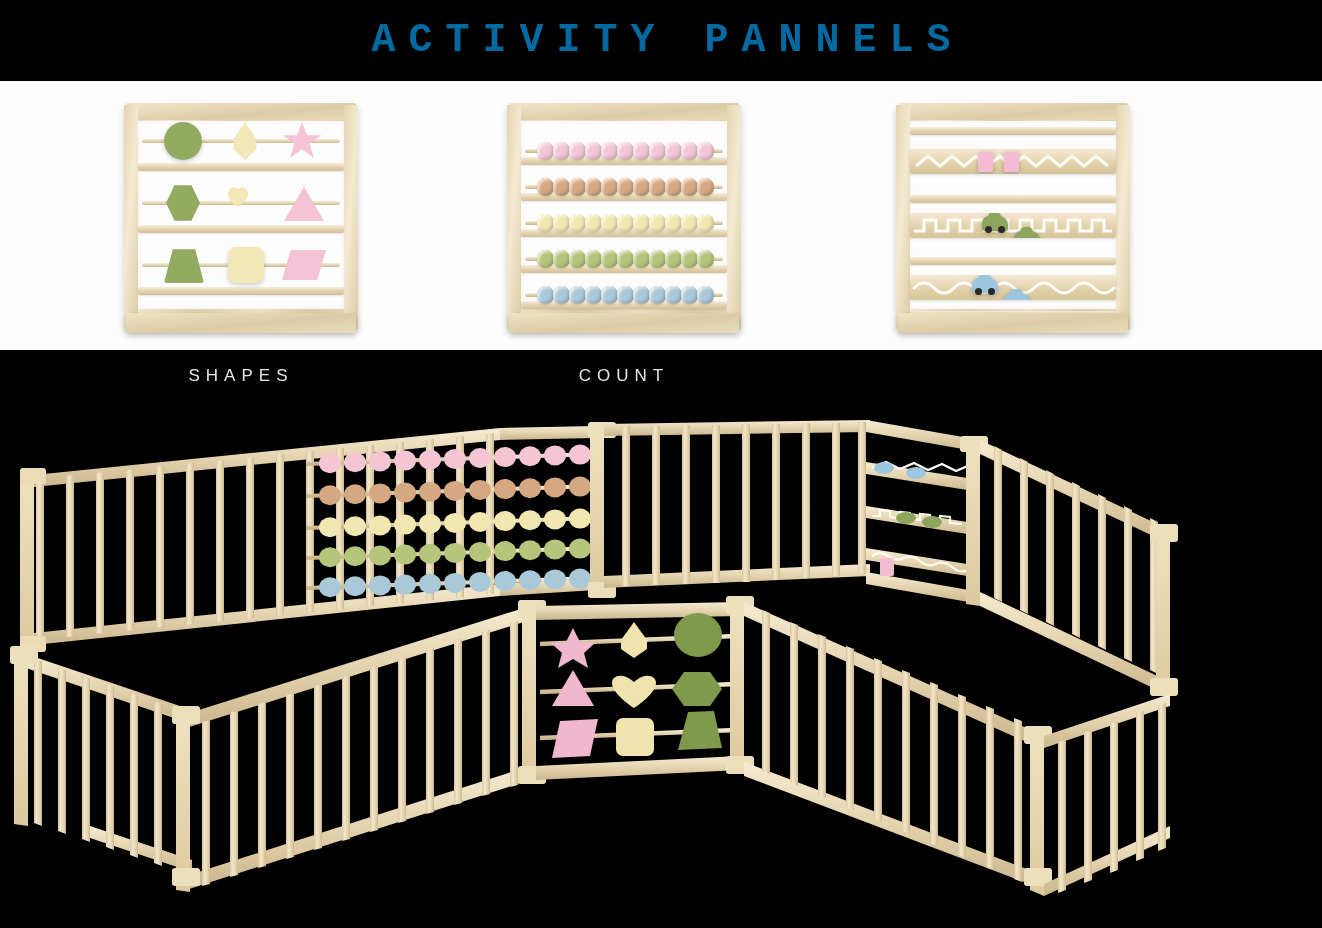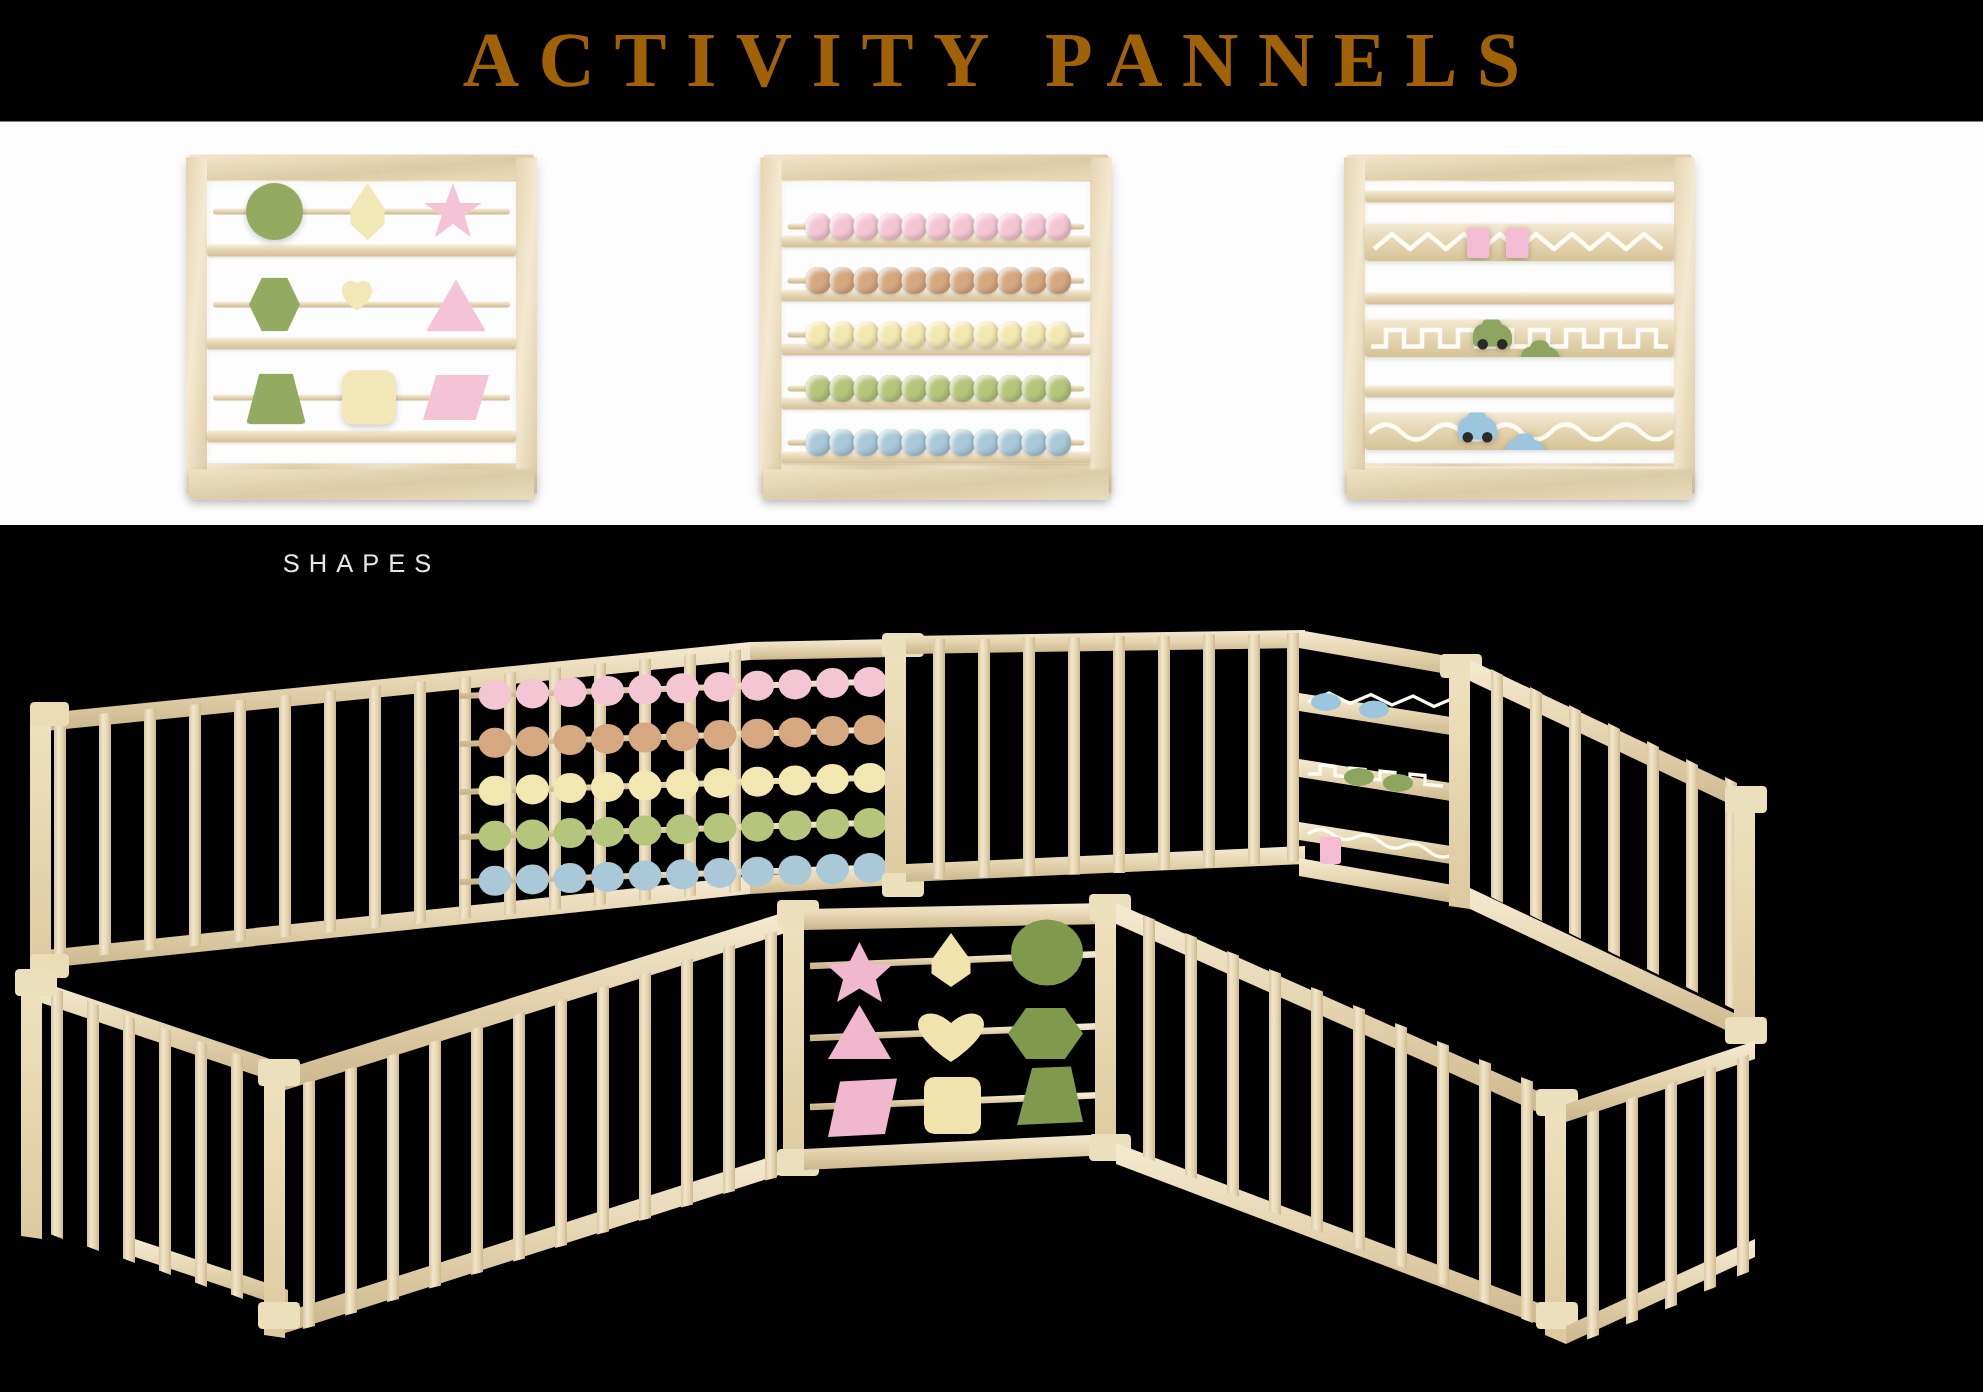--- a/index.html
+++ b/index.html
@@ -8,22 +8,22 @@
     font-family:"Liberation Sans", sans-serif;
   }
   .page { position:relative; width:1322px; height:928px; background:#000; }
 
   
   .header {
     position:absolute; left:0; top:0; width:1322px; height:81px;
     background:#000; display:flex; align-items:center; justify-content:center;
   }
   .header-title {
-    color:#a16207; font-size:52px; font-weight:bold; letter-spacing:13px;
-    font-family:Liberation Serif, serif; text-indent:13px;
+    color:#0369a1; font-size:40px; font-weight:bold; letter-spacing:13px;
+    font-family:Liberation Mono, monospace; text-indent:13px;
   }
 
   
   .panel-band {
     position:absolute; left:0; top:81px; width:1322px; height:269px;
     background:#fdfdfd;
   }
   .panel-slot { position:absolute; top:0; width:440px; height:269px; }
   .slot-0 { left:21px; }
   .slot-1 { left:404px; }
@@ -347,20 +347,21 @@
             </div>
         </div>
 
         <div class="baseboard"></div>
       </div>
     </div>
   </div>
 
   <div class="caption-strip">
     <div class="caption cap-0">SHAPES</div>
+    <div class="caption cap-1">COUNT</div>
   </div>
 
   <div class="hero">
     <svg width="1322" height="522" viewBox="0 0 1322 522">
       <defs>
         <linearGradient id="woodV" x1="0" y1="0" x2="1" y2="0">
           <stop offset="0%" stop-color="#d9c79f"></stop>
           <stop offset="35%" stop-color="#f2e6cc"></stop>
           <stop offset="70%" stop-color="#e4d3ae"></stop>
           <stop offset="100%" stop-color="#cdb88e"></stop>

